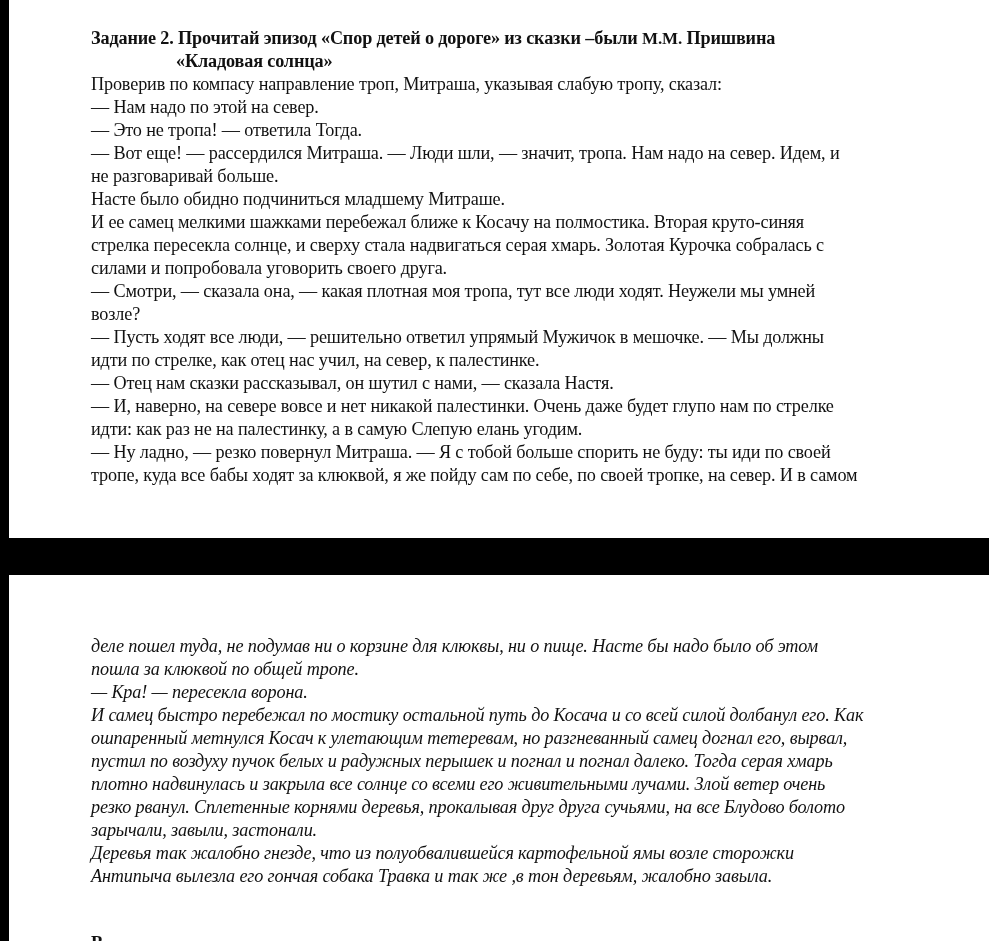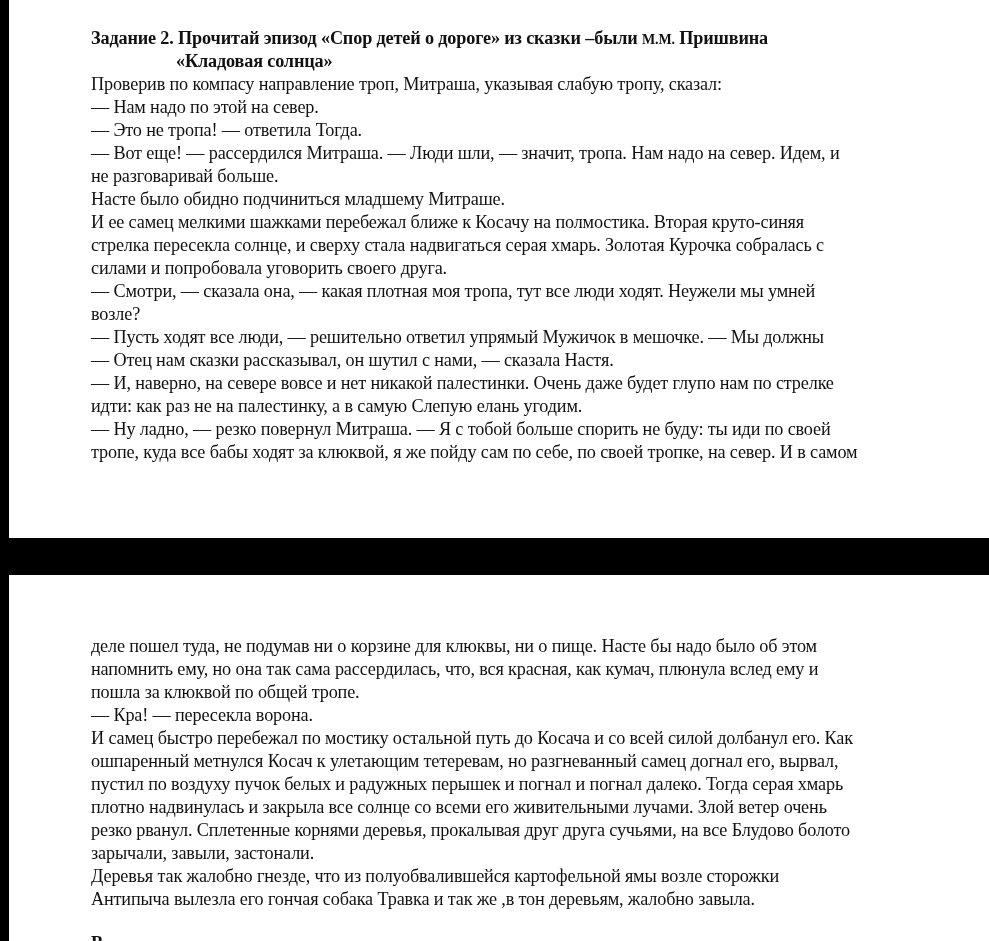--- a/index.html
+++ b/index.html
@@ -29,31 +29,31 @@
     }
     .page {
       position: absolute;
       left: 91px;
       width: 880px;
       font-size: 18.2px;
       line-height: 23px;
       letter-spacing: -0.15px;
     }
     .page-top { top: 27px; }
-    .page-bottom { top: 635px; }
+    .page-bottom { top: 635px; font-style: italic; }
     .line {
       white-space: nowrap;
       height: 23px;
     }
     .title {
       font-weight: bold;
       font-size: 18.2px;
     }
     .title .big {
-      font-size: 14px;
+      font-size: 17px;
     }
     .title-2 {
       padding-left: 85px;
       font-family: Liberation Serif, serif;
     }
     .cut-heading {
       position: absolute;
       left: 91px;
       top: 932px;
       font-weight: bold;
@@ -76,32 +76,32 @@
   <div class="line">— Это не тропа! — ответила Тогда.</div>
   <div class="line">— Вот еще! — рассердился Митраша. — Люди шли, — значит, тропа. Нам надо на север. Идем, и</div>
   <div class="line">не разговаривай больше.</div>
   <div class="line">Насте было обидно подчиниться младшему Митраше.</div>
   <div class="line">И ее самец мелкими шажками перебежал ближе к Косачу на полмостика. Вторая круто-синяя</div>
   <div class="line">стрелка пересекла солнце, и сверху стала надвигаться серая хмарь. Золотая Курочка собралась с</div>
   <div class="line">силами и попробовала уговорить своего друга.</div>
   <div class="line">— Смотри, — сказала она, — какая плотная моя тропа, тут все люди ходят. Неужели мы умней</div>
   <div class="line">возле?</div>
   <div class="line">— Пусть ходят все люди, — решительно ответил упрямый Мужичок в мешочке. — Мы должны</div>
+  <div class="line">идти по стрелке, как отец нас учил, на север, к палестинке.</div>
   <div class="line">— Отец нам сказки рассказывал, он шутил с нами, — сказала Настя.</div>
   <div class="line">— И, наверно, на севере вовсе и нет никакой палестинки. Очень даже будет глупо нам по стрелке</div>
   <div class="line">идти: как раз не на палестинку, а в самую Слепую елань угодим.</div>
   <div class="line">— Ну ладно, — резко повернул Митраша. — Я с тобой больше спорить не буду: ты иди по своей</div>
   <div class="line">тропе, куда все бабы ходят за клюквой, я же пойду сам по себе, по своей тропке, на север. И в самом</div>
 </div>
 
 <div class="page-gap"></div>
 
 <div class="page page-bottom">
   <div class="line">деле пошел туда, не подумав ни о корзине для клюквы, ни о пище. Насте бы надо было об этом</div>
-  <div class="line">напомнить ему, но она так сама рассердилась, что, вся красная, как кумач, плюнула вслед ему и</div>
   <div class="line">пошла за клюквой по общей тропе.</div>
   <div class="line">— Кра! — пересекла ворона.</div>
   <div class="line">И самец быстро перебежал по мостику остальной путь до Косача и со всей силой долбанул его. Как</div>
   <div class="line">ошпаренный метнулся Косач к улетающим тетеревам, но разгневанный самец догнал его, вырвал,</div>
   <div class="line">пустил по воздуху пучок белых и радужных перышек и погнал и погнал далеко. Тогда серая хмарь</div>
   <div class="line">плотно надвинулась и закрыла все солнце со всеми его живительными лучами. Злой ветер очень</div>
   <div class="line">резко рванул. Сплетенные корнями деревья, прокалывая друг друга сучьями, на все Блудово болото</div>
   <div class="line">зарычали, завыли, застонали.</div>
   <div class="line">Деревья так жалобно гнезде, что из полуобвалившейся картофельной ямы возле сторожки</div>
   <div class="line">Антипыча вылезла его гончая собака Травка и так же ,в тон деревьям, жалобно завыла.</div>

